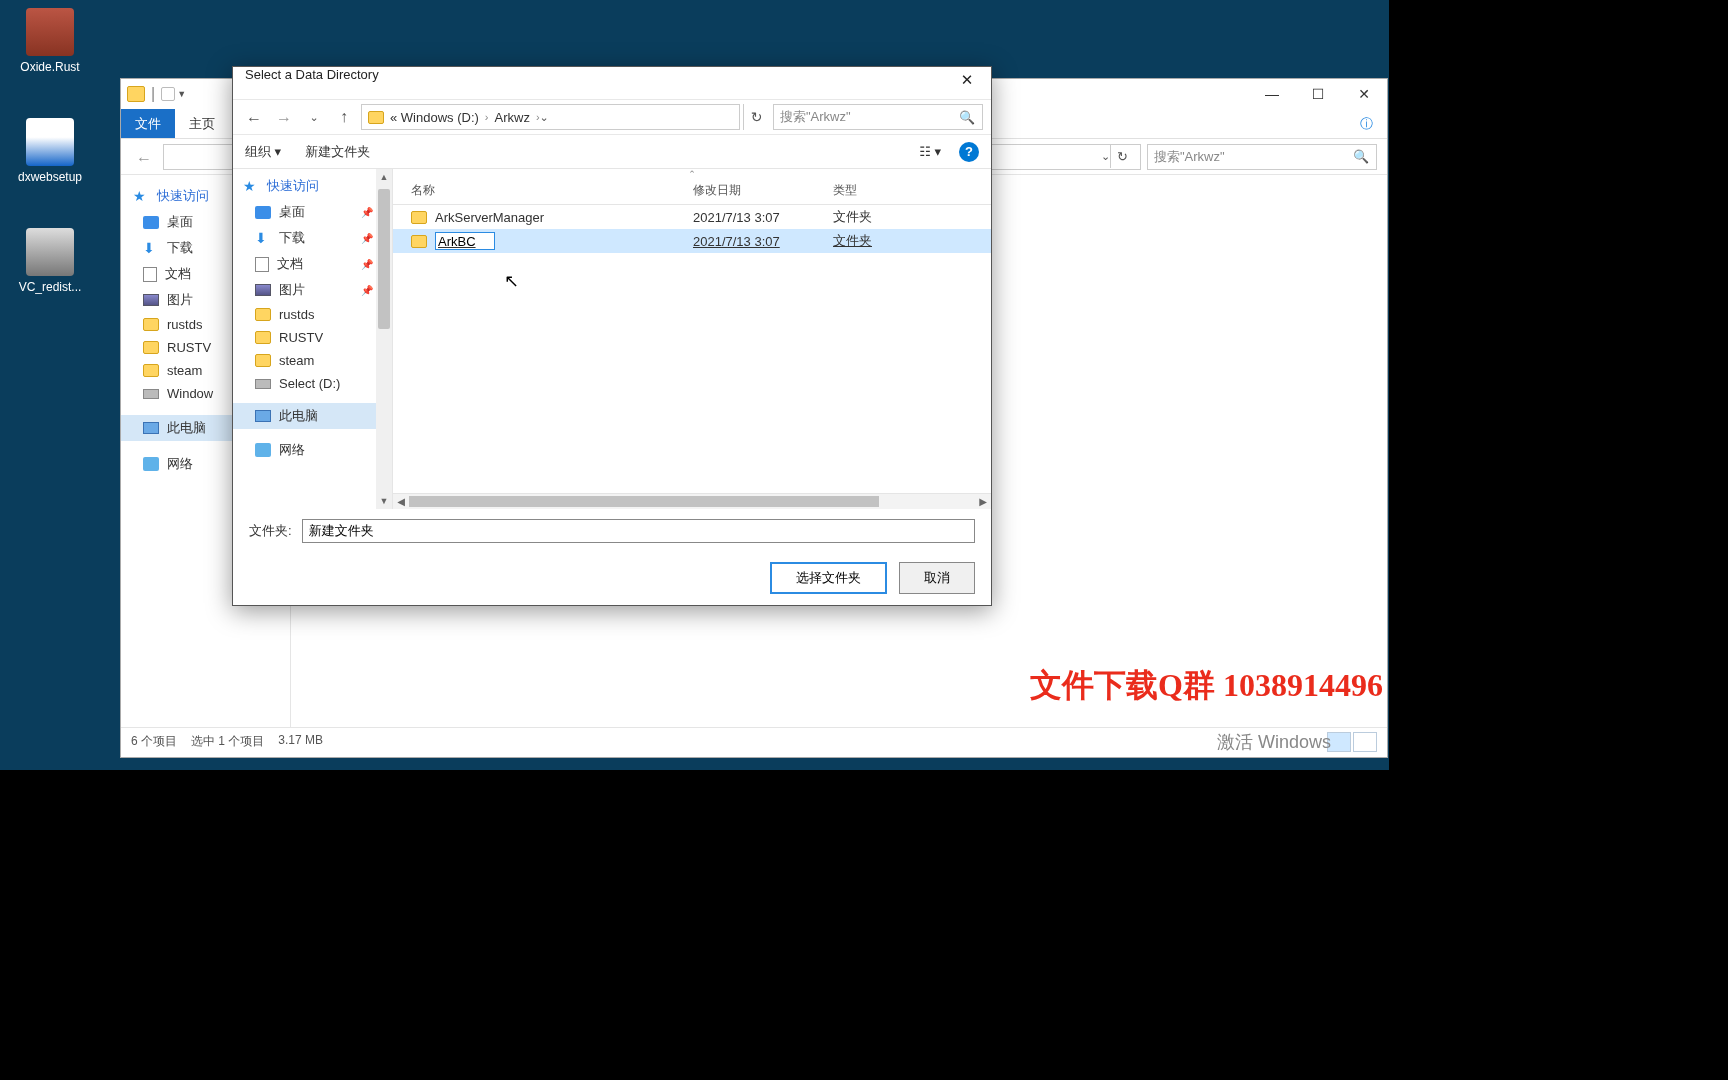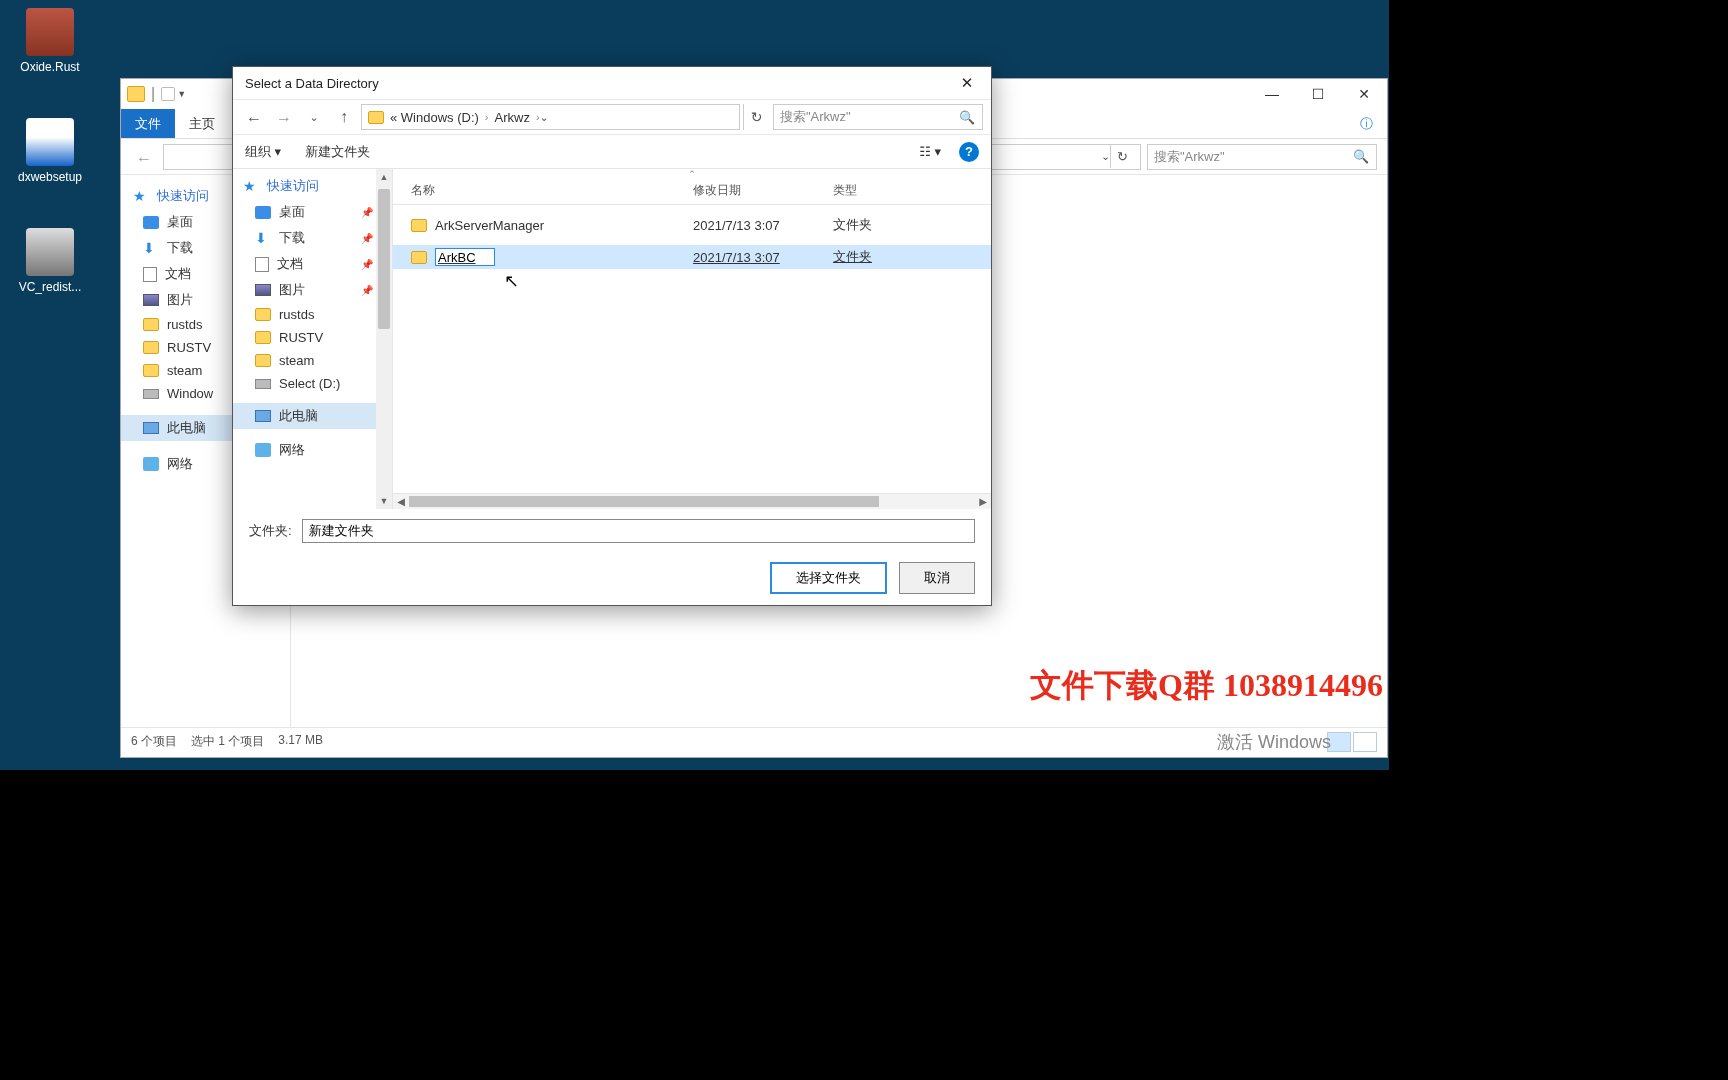--- a/index.html
+++ b/index.html
@@ -39,21 +39,21 @@
 
   .bg-status { height: 28px; border-top: 1px solid #e5e5e5; display: flex; align-items: center; font-size: 12px; color: #555; padding: 0 10px; gap: 14px; justify-content: space-between; }
   .bg-status .left { display: flex; gap: 14px; }
   .bg-status .viewbtn { width: 24px; height: 20px; border: 1px solid #bcd; }
 
   
   .dialog {
     position: absolute; top: 66px; left: 232px; width: 760px; height: 540px;
     background: #fff; border: 1px solid #555; box-shadow: 0 5px 24px rgba(0,0,0,0.4);
   }
-  .dlg-title { height: 32px; display: flex; align-items: center; justify-content: space-between; padding: 0 8px 0 12px; font-size: 13px; color: #222; }
+  .dlg-title { height: 32px; display: flex; align-items: flex-start; justify-content: space-between; padding: 0 8px 0 12px; font-size: 13px; color: #222; }
   .dlg-close { width: 32px; height: 26px; display: flex; align-items: center; justify-content: center; font-size: 15px; cursor: pointer; }
 
   .dlg-addrbar { height: 36px; border-top: 1px solid #e8e8e8; border-bottom: 1px solid #e8e8e8; display: flex; align-items: center; padding: 4px 8px; gap: 4px; }
   .dlg-addr { flex: 1; height: 26px; border: 1px solid #ccc; display: flex; align-items: center; font-size: 13px; color: #333; padding: 0 6px; justify-content: flex-start; }
   .dlg-addr .crumbs { display: flex; align-items: center; gap: 6px; }
   .dlg-addr .crumb { color: #333; }
   .dlg-addr .sep { color: #888; font-size: 11px; }
   .dlg-refresh { width: 26px; height: 26px; display: flex; align-items: center; justify-content: center; border-left: 1px solid #ccc; margin-left: -1px; font-size: 14px; color: #555; }
   .dlg-search { width: 210px; height: 26px; border: 1px solid #ccc; display: flex; align-items: center; justify-content: space-between; padding: 0 6px; font-size: 13px; color: #888; }
 
@@ -79,21 +79,21 @@
   .ic-net { width: 16px; height: 14px; background: #5fb2e9; display: inline-block; border-radius: 2px; }
   .ic-down { color: #2b8be2; font-size: 14px; display: inline-block; width: 16px; }
   .ic-doc { width: 14px; height: 15px; background: #fff; border: 1px solid #888; display: inline-block; }
   .ic-pic { width: 16px; height: 12px; background: linear-gradient(#88c,#558); border: 1px solid #556; display: inline-block; }
 
   .dlg-list { flex: 1; position: relative; }
   .list-header { height: 28px; border-bottom: 1px solid #e5e5e5; display: flex; font-size: 12px; color: #555; align-items: center; }
   .col-name { width: 300px; padding-left: 18px; }
   .col-date { width: 140px; }
   .col-type { width: 120px; }
-  .list-row { height: 24px; display: flex; align-items: center; font-size: 13px; color: #333; margin-top: 8px; }
+  .list-row { height: 24px; display: flex; align-items: center; font-size: 13px; color: #333; }
   .list-row.selected { background: #cfe8ff; text-decoration: underline; }
   .list-row .col-name { display: flex; align-items: center; gap: 8px; }
   .rename-box { background: #fff; border: 1px solid #2b8be2; padding: 0 2px; width: 60px; font-size: 13px; height: 18px; outline: none; }
 
   .dlg-hscroll { height: 16px; border-top: 1px solid #e5e5e5; display: flex; align-items: center; background: #f3f3f3; }
   .dlg-hscroll .arr { width: 16px; text-align: center; font-size: 10px; color: #666; }
   .dlg-hscroll .track { flex: 1; height: 100%; position: relative; }
   .dlg-hscroll .thumb { position: absolute; left: 0; top: 2px; bottom: 2px; width: 470px; background: #c2c2c2; }
 
   .dlg-footer { padding: 10px 16px 14px; border-top: 0; display: flex; flex-direction: column; gap: 19px; }

